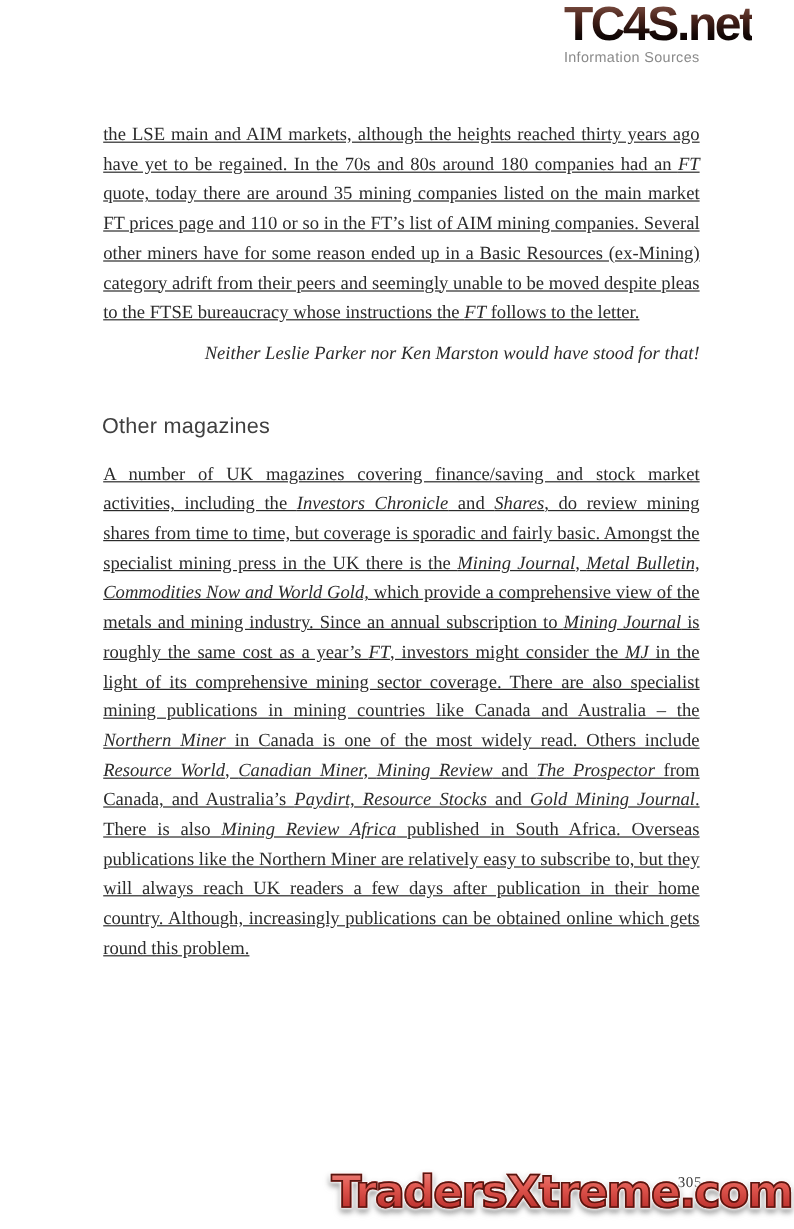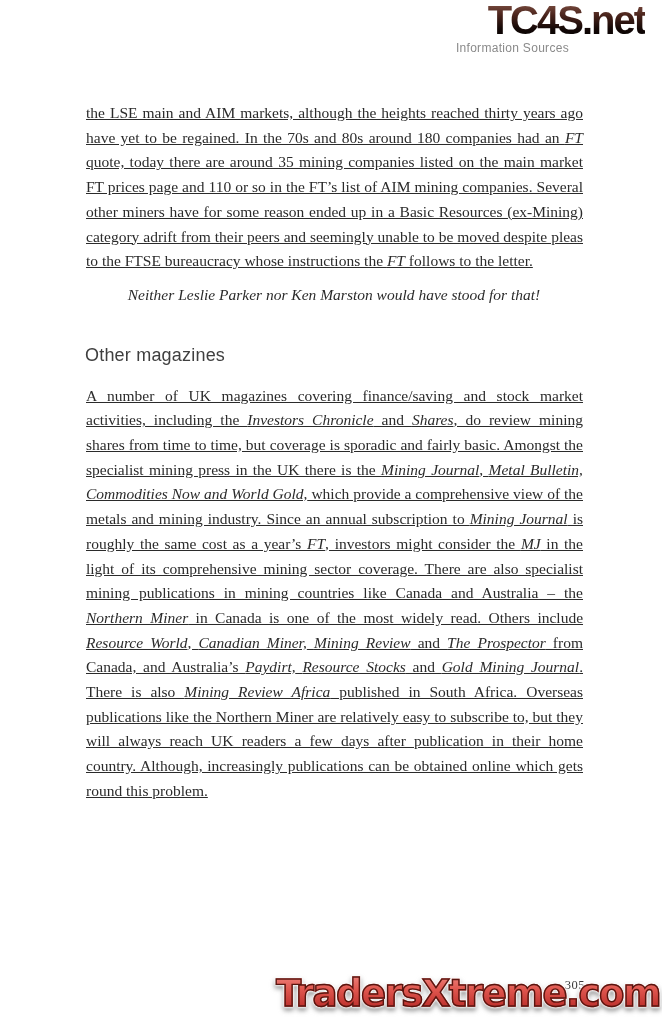--- a/index.html
+++ b/index.html
@@ -6,22 +6,22 @@
   .page{
     position:relative;
     width:662px;height:1024px;
     background:#ffffff;
     overflow:hidden;
     font-family:"Liberation Serif", serif;
   }
 
   
   .header-logo{
-    position:absolute;top:0px;right:17px;
-    text-align:right;line-height:1;
+    position:absolute;top:0px;right:3px;
+    line-height:1;
   }
   .header-logo-title{
     display:inline-block;
     font-family:"Liberation Sans", sans-serif;
     font-weight:700;
     font-size:40px;
     letter-spacing:-2px;
     background:linear-gradient(180deg,#8a5a4c 0%,#4a241c 38%,#140806 72%,#000000 100%);
     color:#2a100c;
   }
@@ -45,21 +45,21 @@
     line-height:24.7px;
   }
   .blk-body{
     margin:0 0 9px 1px;
     text-align:justify;
     text-decoration:underline;
   }
   .blk-emphasis{
     margin:9px 0 0 0;
     font-style:italic;
-    text-align:center;
+    text-align:right;
   }
   .blk-heading{
     margin:34px 0 16px 0;
     font-family:"Liberation Sans", sans-serif;
     font-weight:400;
     font-size:18px;
     line-height:26px;
     color:#3f3f3f;
     letter-spacing:0.2px;
   }

